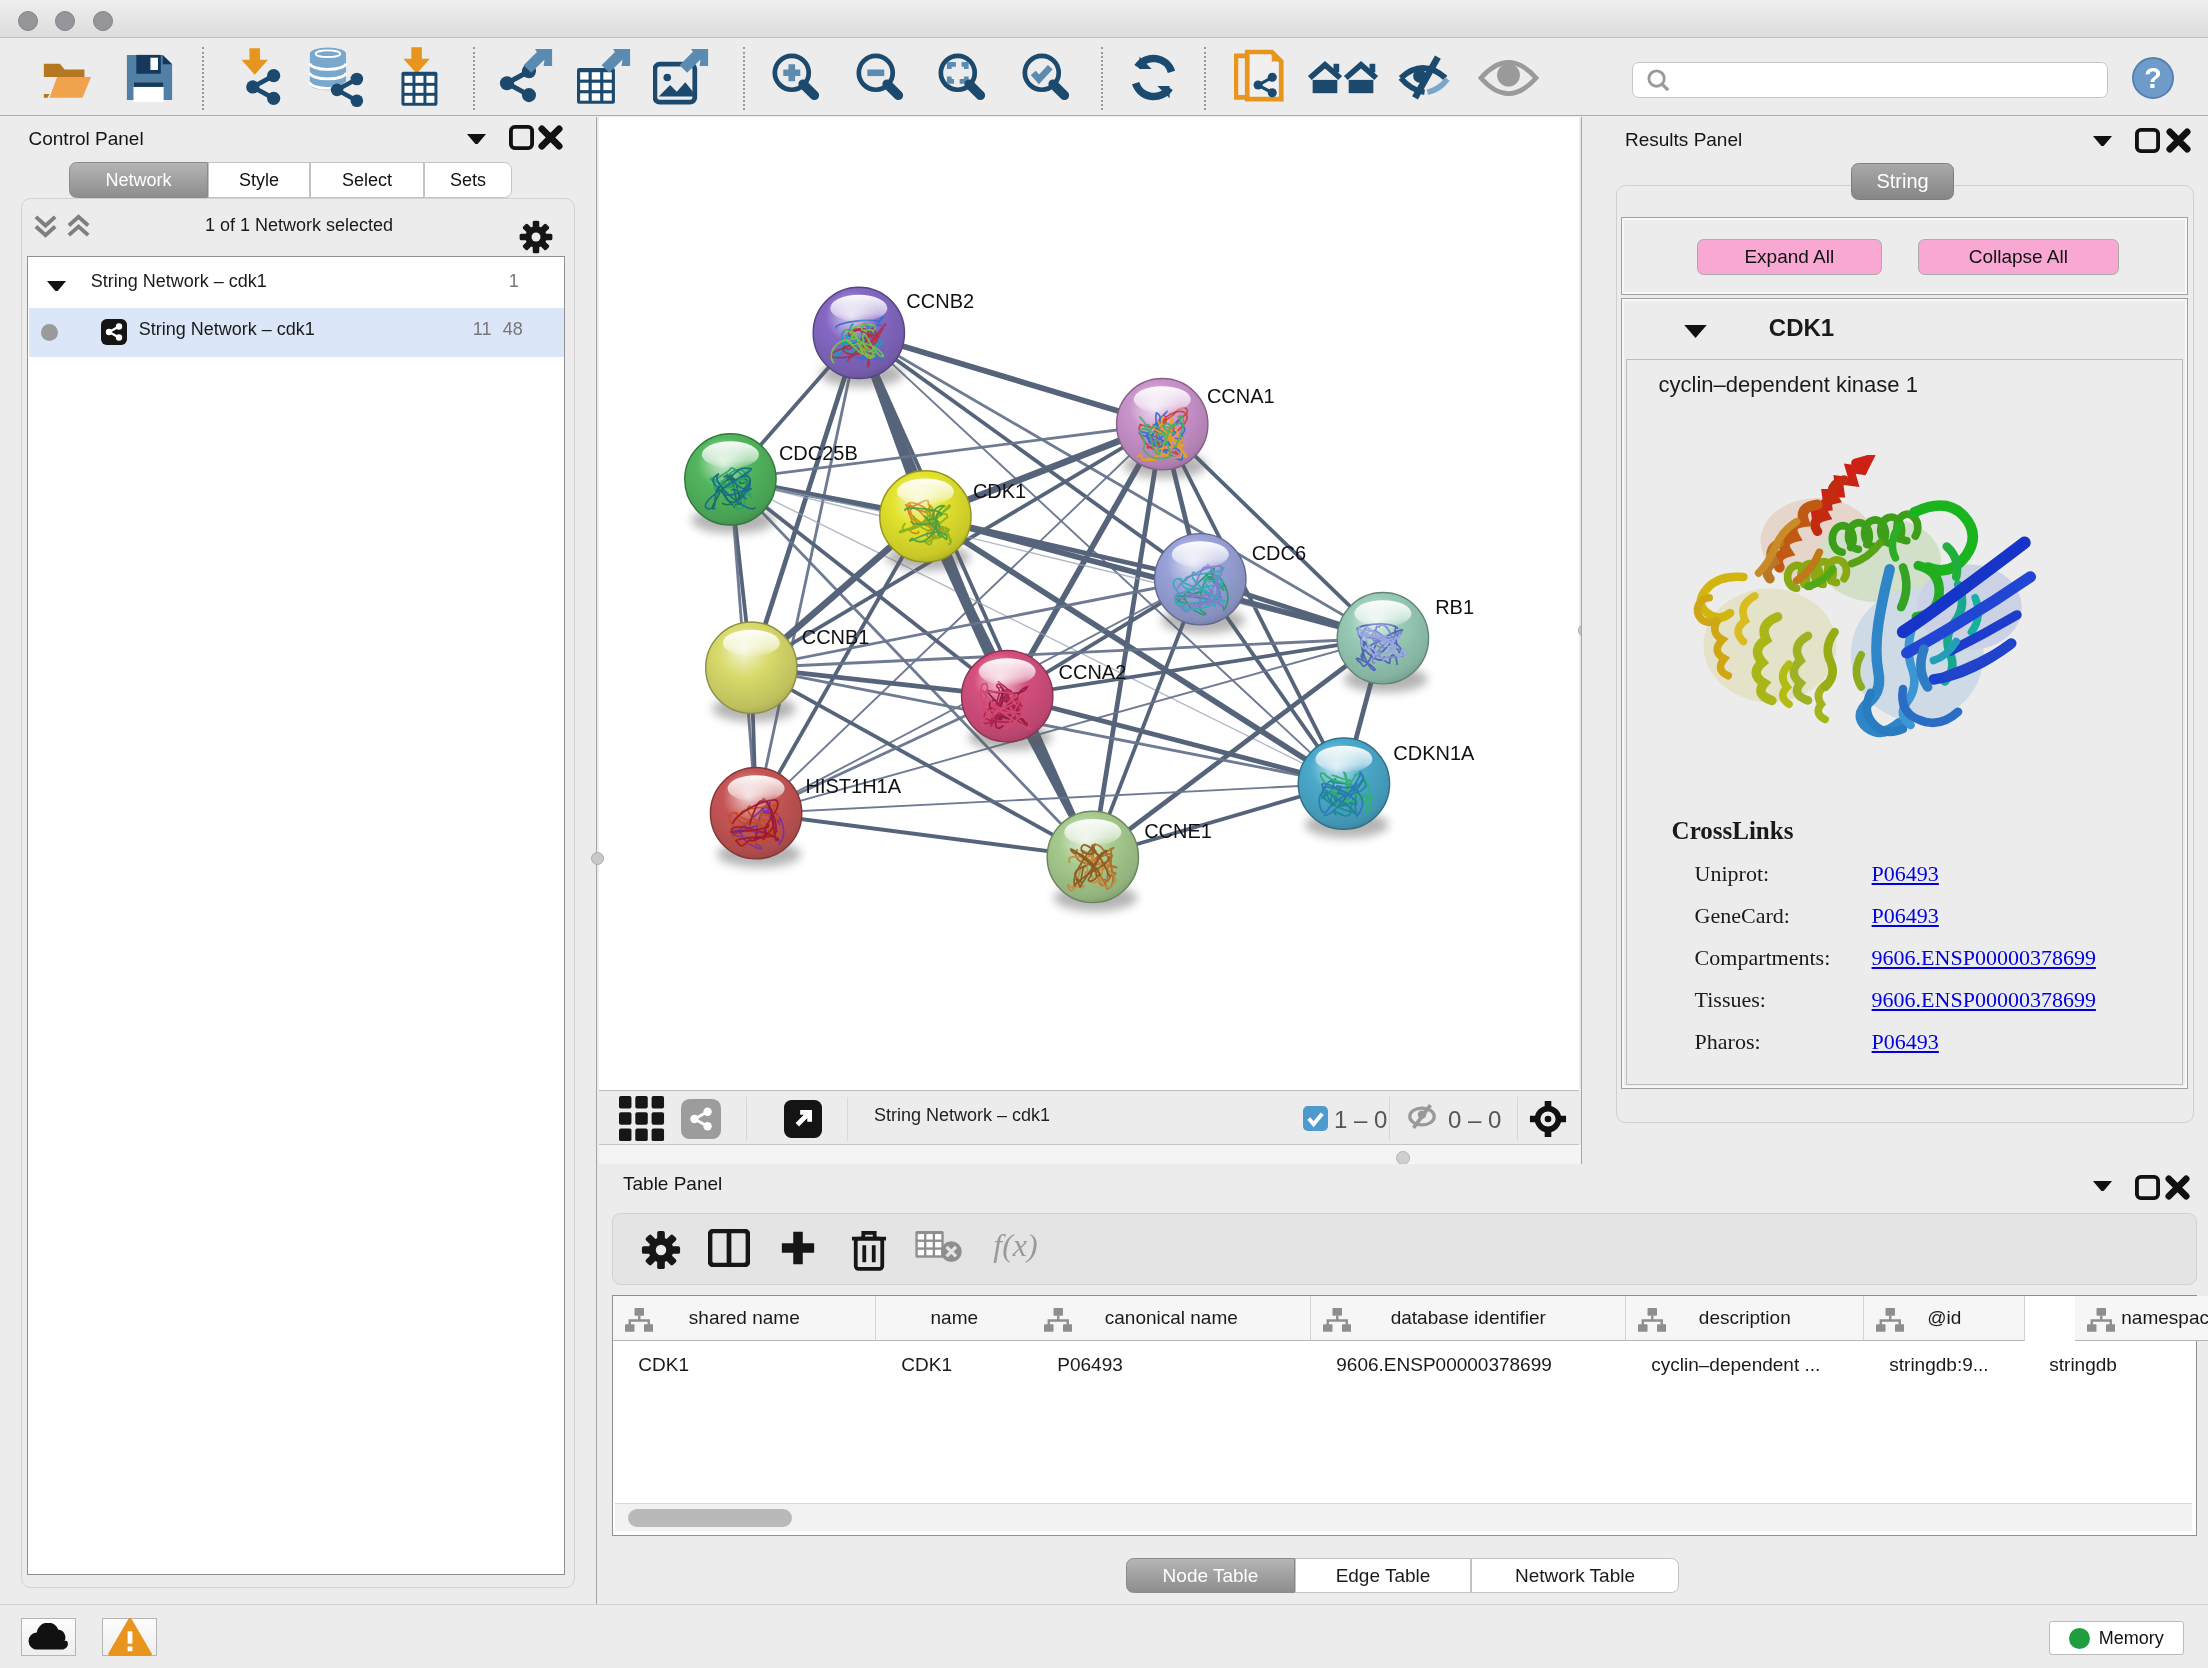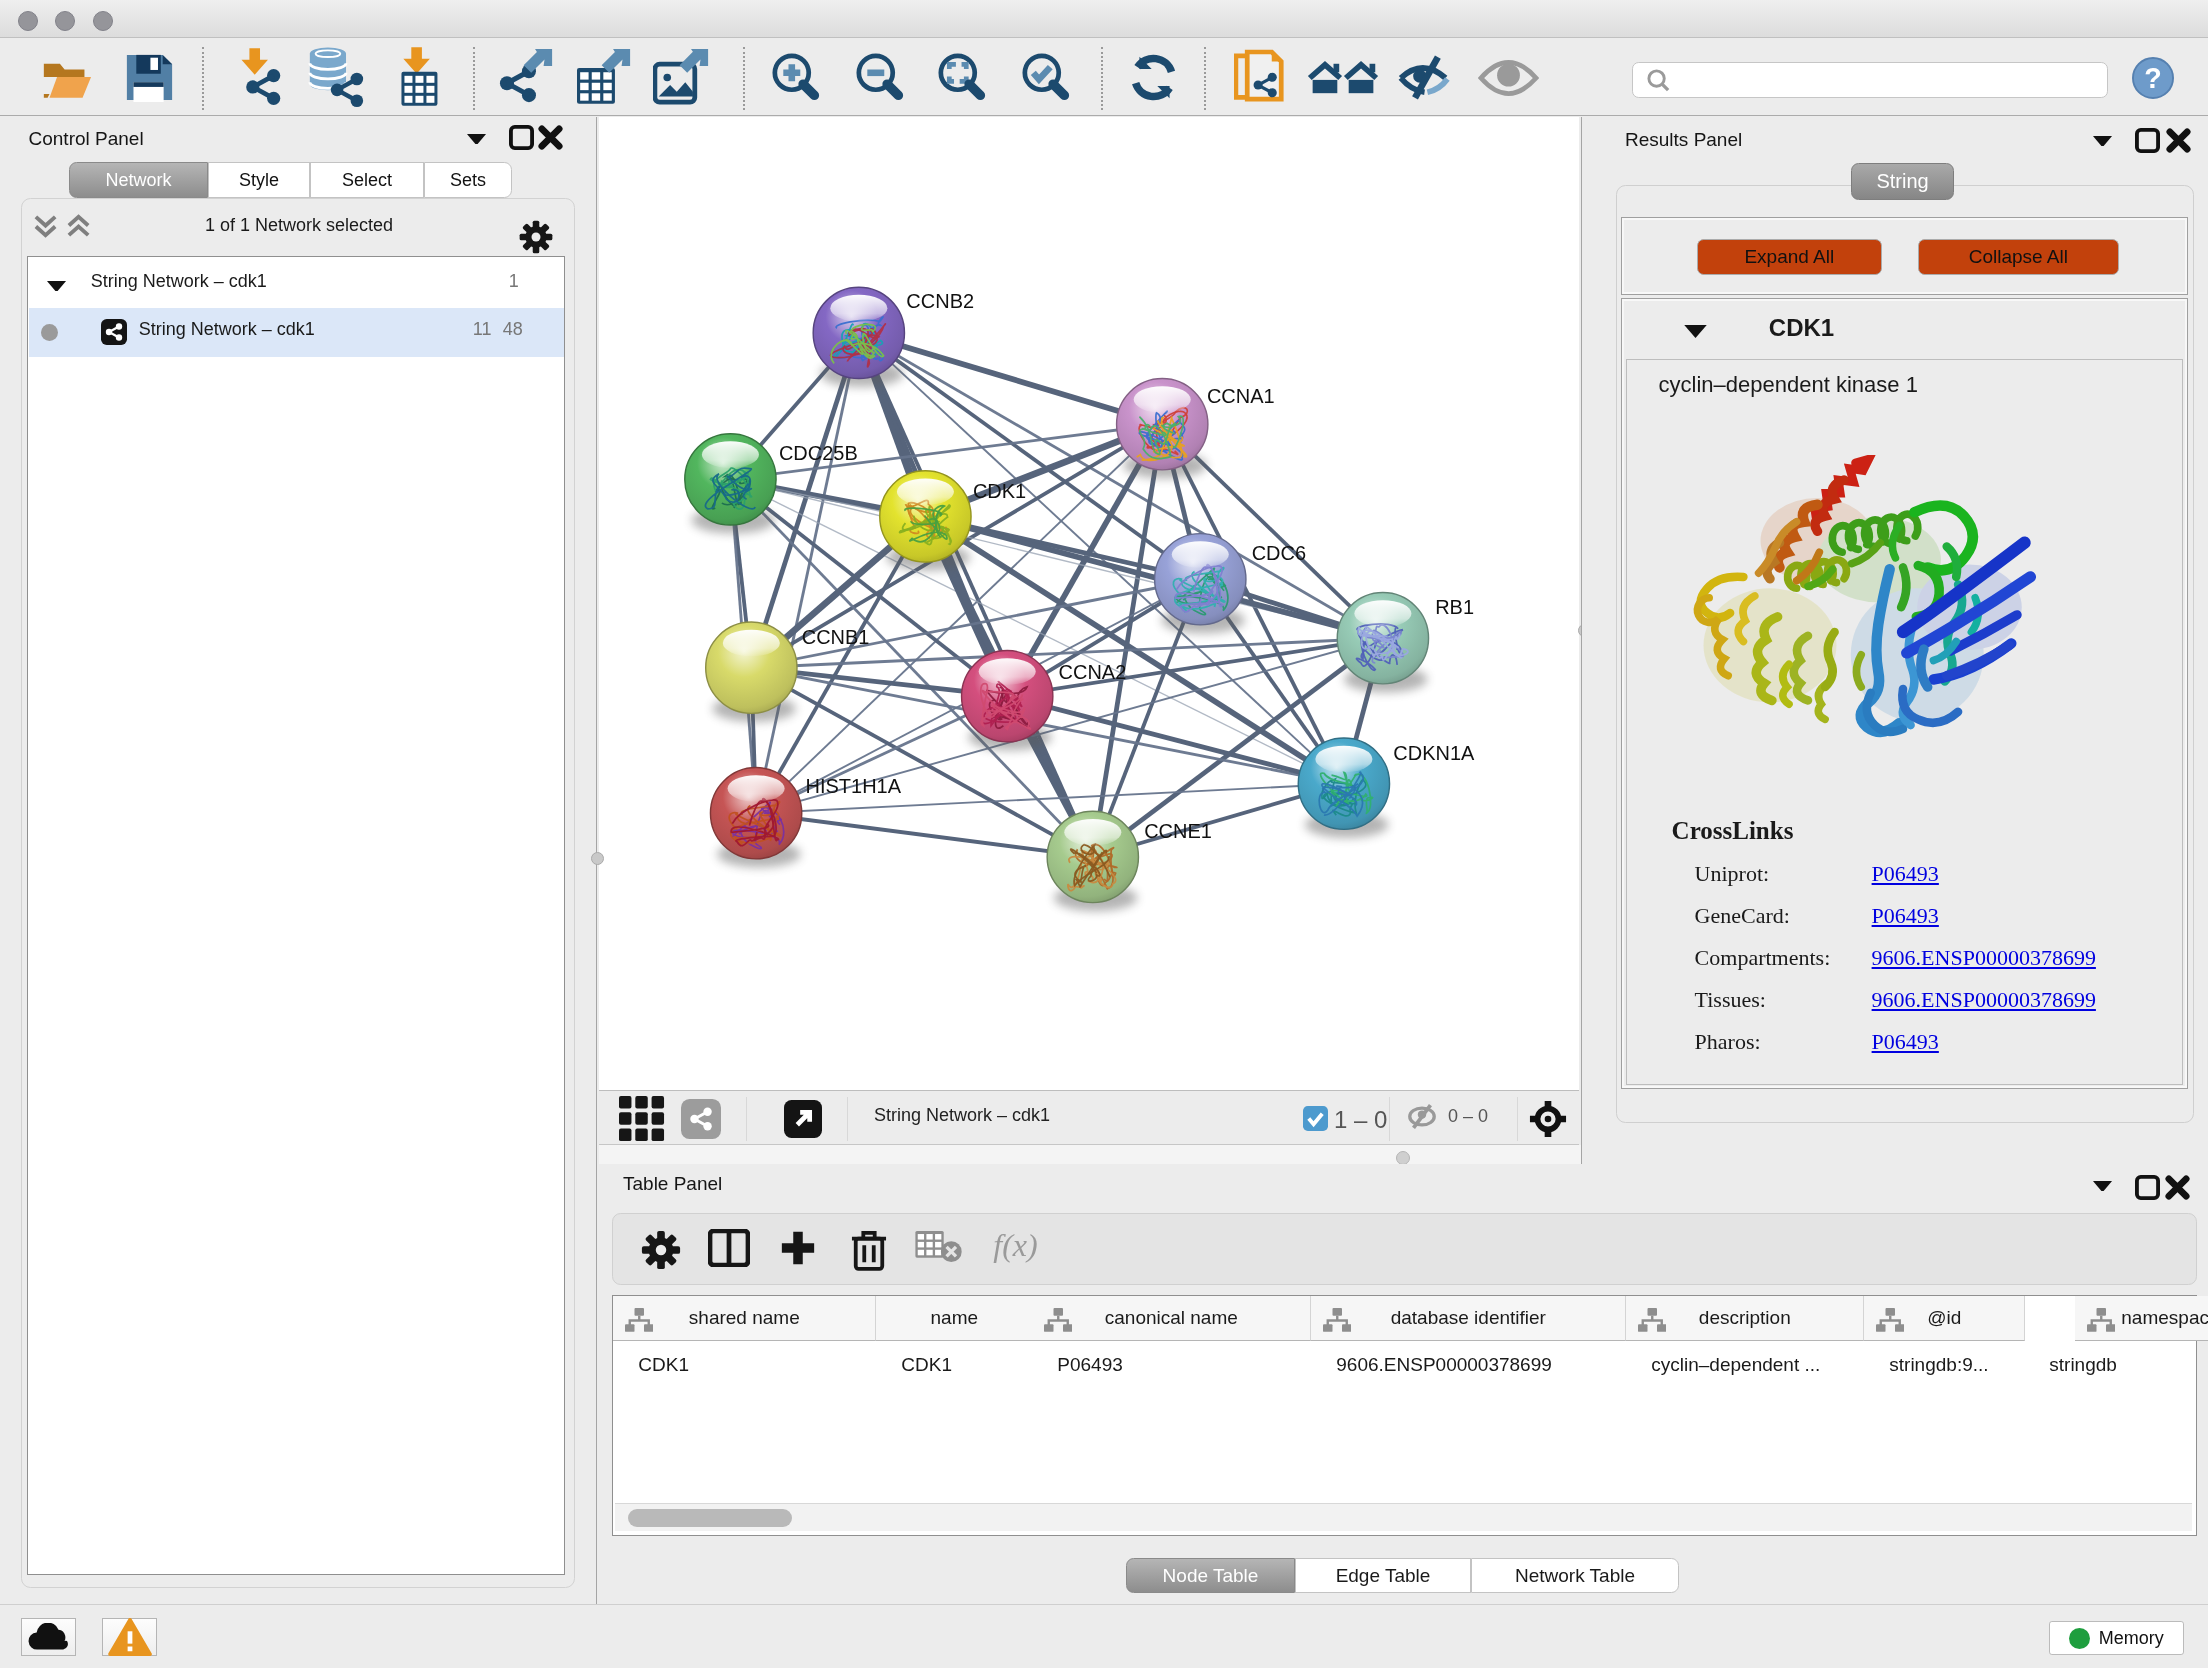--- a/index.html
+++ b/index.html
@@ -26,21 +26,21 @@
 
 #canvas{left:599px;top:117px;width:980px;height:973px;background:#fff}
 #netbar{left:599px;top:1090px;width:980px;height:55px;background:#ececec;border-top:1px solid #bdbdbd;border-bottom:1px solid #c6c6c6}
 .nbsep{position:absolute;top:5.7px;height:44px;width:0;border-left:1.9px solid #d8d8d8}
 #netstrip{left:599px;top:1145px;width:1609px;height:26px;background:#f4f4f4}
 
 #rpanel{left:1581px;top:117px;width:628px;height:1054px;background:#ececec;border-left:1.9px solid #a5a5a5}
 #rpane{position:absolute;left:34px;top:68px;width:578px;height:938px;background:#ececec;border:1px solid #cfcfcf;border-radius:9.5px}
 #stringtab{position:absolute;z-index:5;left:269px;top:46px;width:103px;height:37px;background:linear-gradient(#a9a9a9,#868686);border:1px solid #7e7e7e;border-radius:7.6px;color:#fff;font-size:20px;display:flex;align-items:center;justify-content:center}
 #expbox{position:absolute;left:3.8px;top:31px;width:567px;height:78px;border:1px solid #9f9f9f;box-shadow:inset 0 0 0 1.9px #f8f8f8}
-.rbtn{position:absolute;top:21px;height:36px;background:#c2410c;border:1px solid #ababab;border-radius:6.7px;font-size:19px;display:flex;align-items:center;justify-content:center;color:#111}
+.rbtn{position:absolute;top:21px;height:36px;background:#f9a8d4;border:1px solid #ababab;border-radius:6.7px;font-size:19px;display:flex;align-items:center;justify-content:center;color:#111}
 #cdkbox{position:absolute;left:3.8px;top:112px;width:567px;height:791px;border:1px solid #9f9f9f;box-shadow:inset 0 0 0 1.9px #f8f8f8}
 #descbox{position:absolute;left:3.8px;top:60px;width:557px;height:726px;border:1px solid #bdbdbd}
 .serif{font-family:"Liberation Serif",serif}
 .xl{color:#0000e0;text-decoration:underline}
 .xrow{position:absolute;font-size:22px}
 #tpanel{left:599px;top:1164px;width:1609px;height:439px;background:#ececec}
 #ttool{position:absolute;left:13.3px;top:49px;width:1585px;height:72px;background:#e4e4e4;border:1px solid #d0d0d0;border-radius:8.6px}
 #ttable{position:absolute;left:13.3px;top:131px;width:1585px;height:241px;background:#fff;border:1.9px solid #8f8f8f}
 .th{position:absolute;top:0;height:45px;background:#f6f6f6;border-right:1px solid #d4d4d4;font-size:19px;display:flex;align-items:center;justify-content:center;border-bottom:1.9px solid #b5b5b5}
 .td{position:absolute;top:47px;height:44px;font-size:19px;display:flex;align-items:center}
@@ -688,21 +688,21 @@
         <rect x="0" y="0" width="26" height="26" rx="5" fill="#4d9ace"></rect>
         <path d="M6 13 l5 6 9-11" stroke="#fff" stroke-width="4" fill="none"></path>
       </svg></div>
     <div class="abs" style="left:735px;top:15px;font-size:24px;color:#555">1 – 0</div>
     <div class="nbsep" style="left:790px"></div>
     <div class="abs" style="left:807px;top:12.4px"><svg width="32" height="27" viewBox="0 0 34 28" style="">
         <ellipse cx="17" cy="14" rx="13" ry="9" fill="none" stroke="#999" stroke-width="3.5"></ellipse>
         <circle cx="17" cy="12" r="4.5" fill="#999"></circle>
         <path d="M26 2 L8 26" stroke="#999" stroke-width="4"></path>
       </svg></div>
-    <div class="abs" style="left:849px;top:15px;font-size:18px;color:#555">0 – 0</div>
+    <div class="abs" style="left:849px;top:15px;font-size:24px;color:#555">0 – 0</div>
     <div class="nbsep" style="left:918px"></div>
     <div class="abs" style="left:930px;top:8.6px"><svg width="38" height="38" viewBox="0 0 40 40" style="">
         <circle cx="20" cy="20" r="11" fill="none" stroke="#111" stroke-width="6"></circle>
         <path d="M20 1 v8 M20 31 v8 M1 20 h8 M31 20 h8" stroke="#111" stroke-width="7"></path>
         <circle cx="20" cy="20" r="3.5" fill="#111"></circle>
       </svg></div>
   </div>
 <div id="netstrip" class="abs">
     <div class="abs" style="left:797px;top:5.7px;width:14.3px;height:14.3px;border-radius:50%;background:#cfcfcf;border:1px solid #b5b5b5"></div>
   </div>

